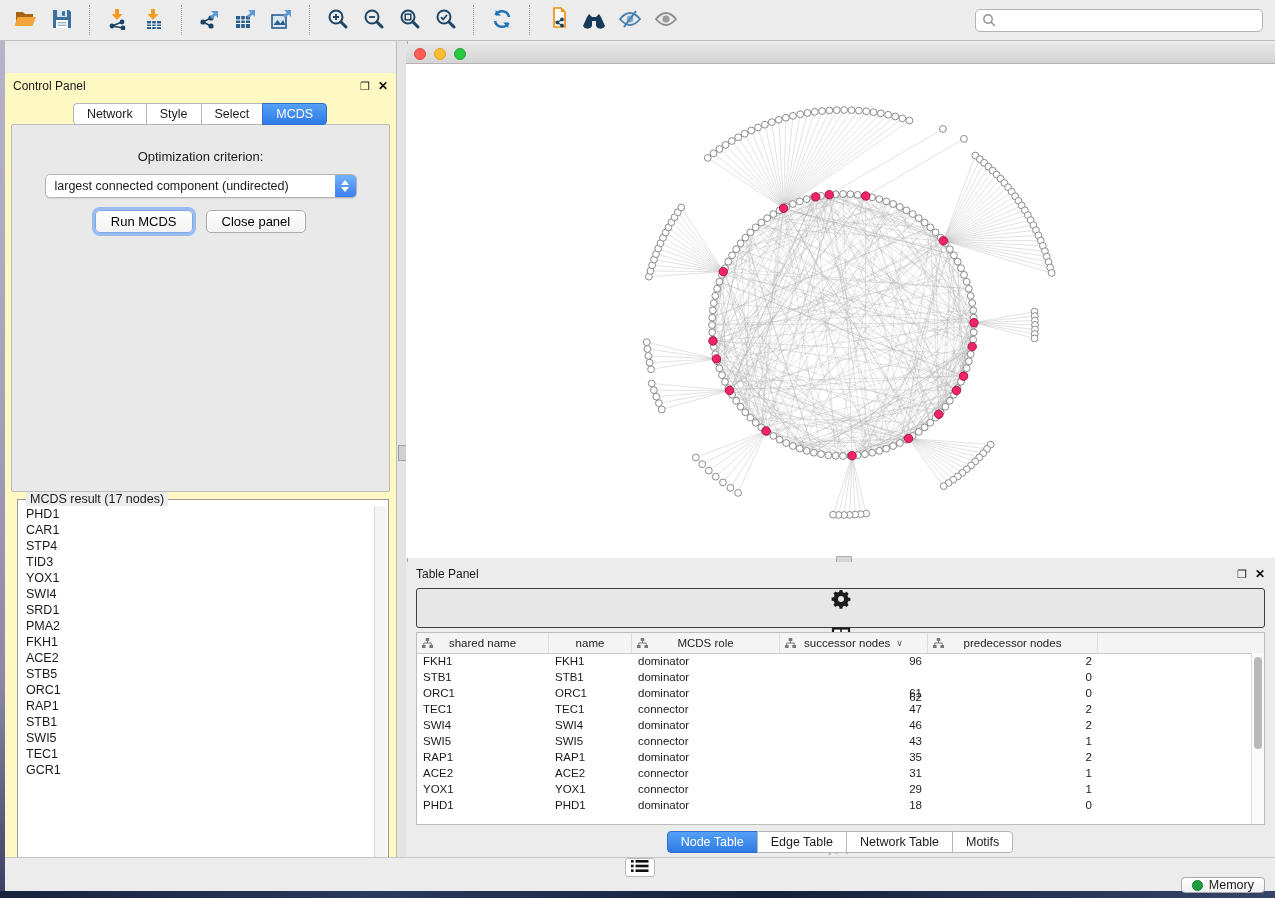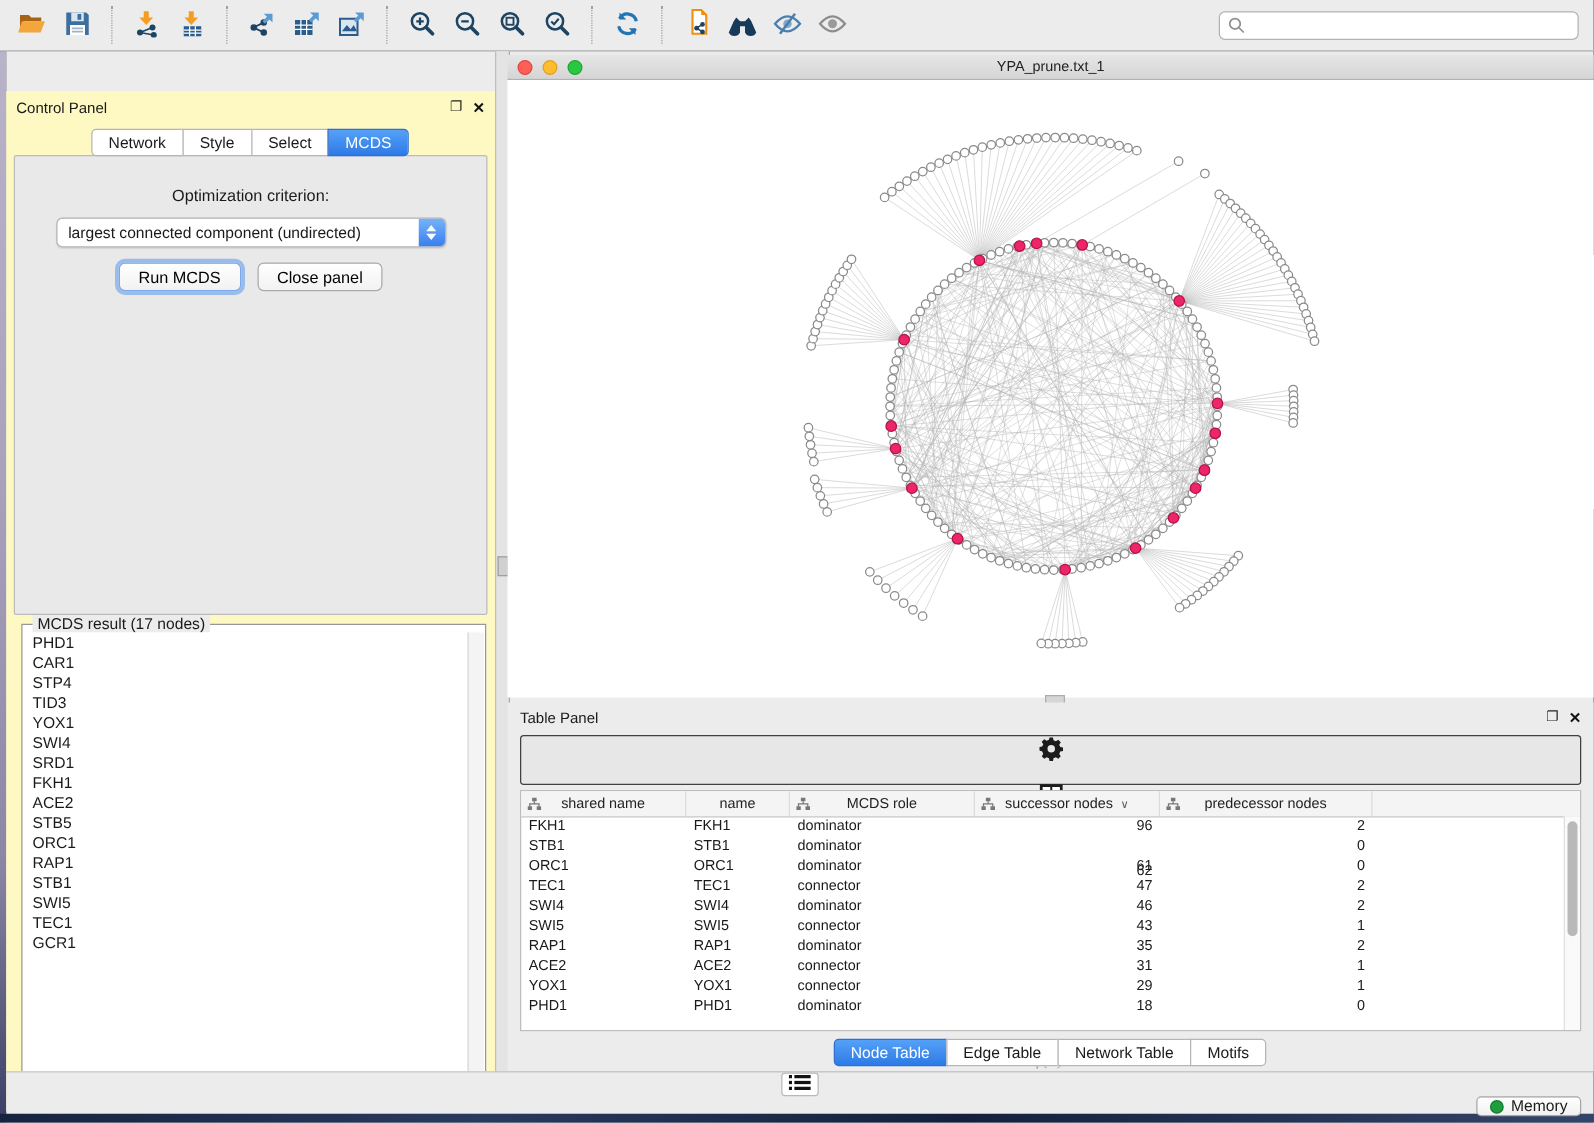--- a/index.html
+++ b/index.html
@@ -289,20 +289,21 @@
     <div class="groupbox">
       <div class="groupbox-label">MCDS result (17 nodes)</div>
       <div class="mcds-list" id="mcds-list">
           <div class="list-item">PHD1</div>
           <div class="list-item">CAR1</div>
           <div class="list-item">STP4</div>
           <div class="list-item">TID3</div>
           <div class="list-item">YOX1</div>
           <div class="list-item">SWI4</div>
           <div class="list-item">SRD1</div>
+          <div class="list-item">PMA2</div>
           <div class="list-item">FKH1</div>
           <div class="list-item">ACE2</div>
           <div class="list-item">STB5</div>
           <div class="list-item">ORC1</div>
           <div class="list-item">RAP1</div>
           <div class="list-item">STB1</div>
           <div class="list-item">SWI5</div>
           <div class="list-item">TEC1</div>
           <div class="list-item">GCR1</div>
         </div>
@@ -316,21 +317,20 @@
 
   <div class="right">
 
     <div class="net-window">
       <div class="net-titlebar">
         <div class="traffic">
           <span class="tl red"></span>
           <span class="tl yellow"></span>
           <span class="tl green"></span>
         </div>
-        <div class="net-title">YPA_prune.txt_1</div>
       </div>
       <svg class="net-canvas" id="net-svg" viewBox="0 0 869 494">
           <line x1="558.0282187589786" y1="210.86847036017326" x2="306" y2="261" stroke="#b3b3b3" stroke-width="0.7" opacity="0.45"></line>
           <line x1="313.35128372960384" y1="217.73344288387312" x2="344.36901166456227" y2="353.63098833543773" stroke="#b3b3b3" stroke-width="0.7" opacity="0.45"></line>
           <line x1="326.07912990109475" y1="191.30379797649093" x2="339.3208764003052" y2="173.70859828828753" stroke="#b3b3b3" stroke-width="0.7" opacity="0.45"></line>
           <line x1="429.65477141192787" y1="391.79391276733395" x2="566.1491034258888" y2="239.05668474707943" stroke="#b3b3b3" stroke-width="0.7" opacity="0.45"></line>
           <line x1="339.32087640030534" y1="348.2914017117125" x2="315.9717812410214" y2="311.1315296398268" stroke="#b3b3b3" stroke-width="0.7" opacity="0.45"></line>
           <line x1="400.73454800334474" y1="386.88016917480803" x2="309.2844435041811" y2="290.1502423482772" stroke="#b3b3b3" stroke-width="0.7" opacity="0.45"></line>
           <line x1="473.2654519966552" y1="135.11983082519194" x2="524.2914017117125" y2="358.67912359969466" stroke="#b3b3b3" stroke-width="0.7" opacity="0.45"></line>
           <line x1="361.19406020044545" y1="367.8384738336631" x2="344.36901166456227" y2="168.36901166456227" stroke="#b3b3b3" stroke-width="0.7" opacity="0.45"></line>

